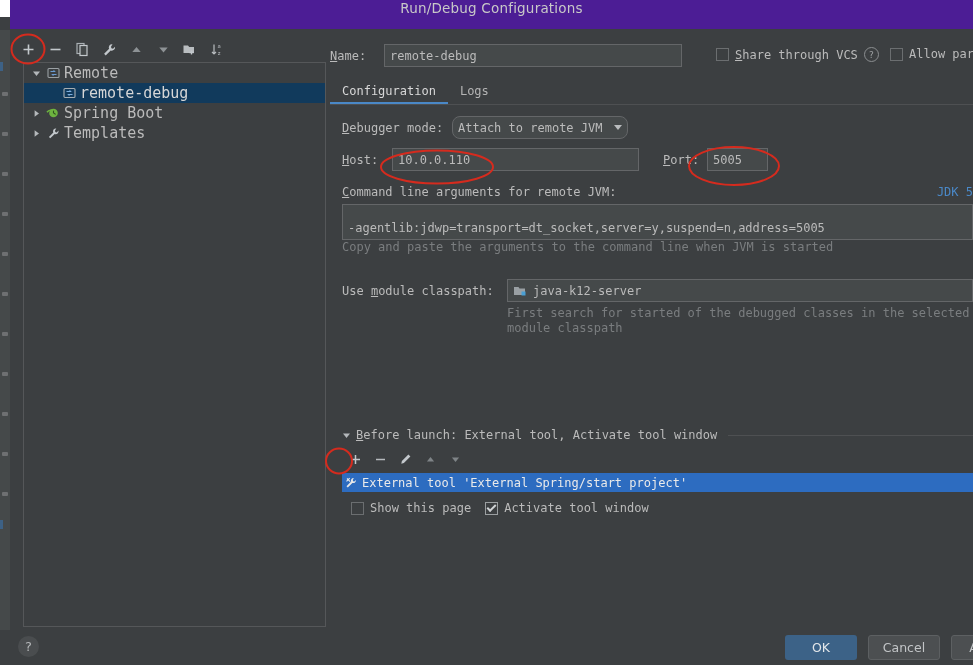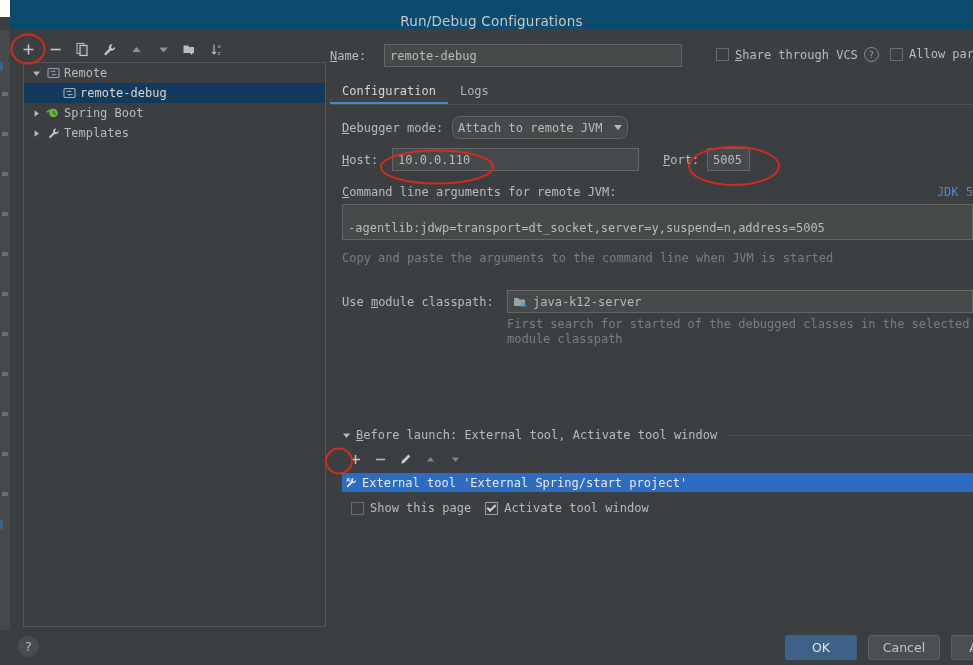--- a/index.html
+++ b/index.html
@@ -54,23 +54,23 @@
   #dialog {
     position: absolute;
     left: 10px; top: 0;
     width: 963px; height: 665px;
     background: #3c3f41;
   }
   #titlebar {
     position: absolute;
     left: 0; top: 0;
     width: 963px; height: 29px;
-    background: #0c4a6e;
-    display: flex;
-    align-items: flex-end;
+    background: #4c1d95;
+    display: flex;
+    align-items: flex-start;
     justify-content: center;
   }
   #titlebar .title-text {
     font-family: "DejaVu Sans", "Liberation Sans", sans-serif;
     font-size: 13.5px;
     color: #c8c8c8;
     letter-spacing: .2px;
   }
 
   
@@ -123,21 +123,21 @@
   }
   .tw svg { display: block; }
   .tree-icon {
     width: 18px;
     display: flex;
     align-items: center;
     justify-content: center;
     flex: none;
     margin-right: 2px;
   }
-  .tree-label { font-size: 12px; }
+  .tree-label { font-size: 15px; }
 
   
   #right-pane {
     position: absolute;
     left: 320px; top: 36px;
     width: 643px; height: 590px;
   }
 
   .row { display: flex; align-items: center; }
 
@@ -550,35 +550,35 @@
           <span class="caret"></span>
         </div>
       </div>
 
       <div class="form-row" style="margin-bottom:14px;">
         <span class="field-label" style="width:50px;"><span class="ul">H</span><span>ost:</span></span>
         <div class="text-input" style="width:247px;">
           <span>10.0.0.110</span>
         </div>
         <span class="field-label" style="width:44px;margin-left:24px;"><span class="ul">P</span><span>ort:</span></span>
-        <div class="text-input" style="width:43px;">
+        <div class="text-input" style="width:61px;">
           <span>5005</span>
         </div>
       </div>
 
       <div class="row" style="margin-bottom:5px;justify-content:space-between;width:631px;">
         <span class="field-label"><span class="ul">C</span><span>ommand line arguments for remote JVM:</span></span>
         <span class="link-text">JDK 5</span>
       </div>
 
       <div class="text-input" style="width:631px;height:36px;align-items:flex-start;padding-top:16px;">
         <span>-agentlib:jdwp=transport=dt_socket,server=y,suspend=n,address=5005</span>
       </div>
 
-      <div class="hint-text" style="margin-top:11px;">Copy and paste the arguments to the command line when JVM is started</div>
+      <div class="hint-text" style="">Copy and paste the arguments to the command line when JVM is started</div>
 
       <div class="form-row" style="margin-top:24px;margin-bottom:4px;">
         <span class="field-label" style="width:165px;">Use <span class="ul">m</span><span>odule classpath:</span></span>
         <div class="combo" style="width:466px;">
           <span style="display:flex;align-items:center;gap:6px;">
             <span>
               <svg width="14" height="12" viewBox="0 0 14 12" style="display:block">
                 <path d="M1 2h4.5l1 1.5H12V10H1z" fill="#9aa0a4"></path>
                 <rect x="8.5" y="6.5" width="4" height="4" fill="#4a9fd4"></rect>
               </svg>

